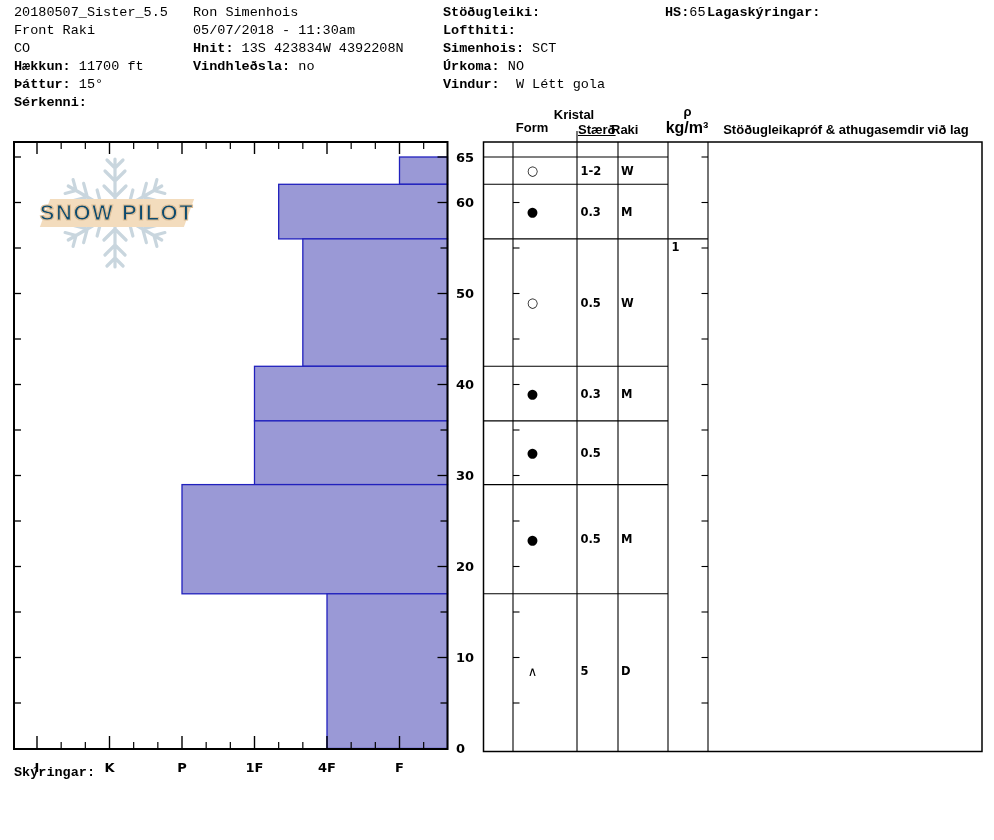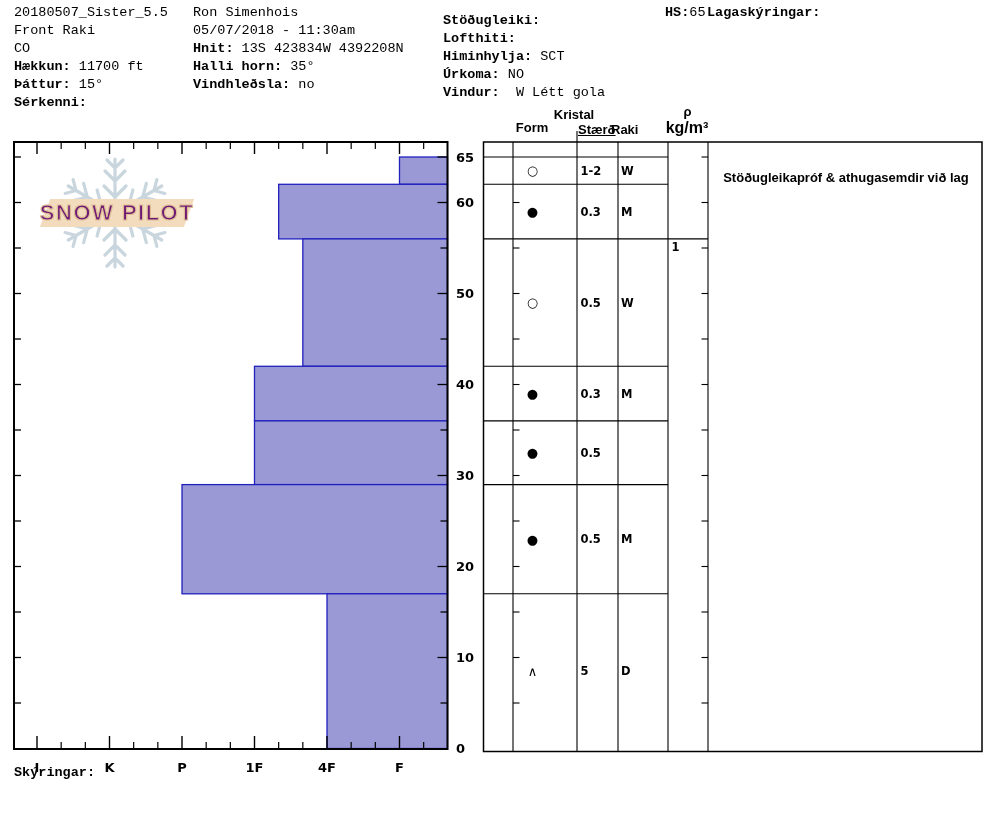--- a/index.html
+++ b/index.html
@@ -15,62 +15,61 @@
   .center { text-align:center; }
   #logo { pointer-events:none; }
   .banner-bg {
     position:absolute; left:10px; top:44px; width:144px; height:28px;
     background:#f3dcbd; transform:skewX(-20deg);
   }
   .banner-text {
     position:absolute; left:6px; top:44px; width:152px; height:28px;
     display:flex; align-items:center; justify-content:center;
     font-weight:bold; font-size:22px; letter-spacing:1.5px; white-space:nowrap;
-    color:#701a75; -webkit-text-stroke:1.2px #dcbd96;
+    color:#0c4a6e; -webkit-text-stroke:1.2px #dcbd96;
   }
   #profile-svg { position:absolute; left:0; top:0; }
 </style>
 </head>
 <body>
 
 <div class="abs" style="left:14px; top:4px;">
   <div class="hline"><b></b><span>20180507_Sister_5.5</span></div>
   <div class="hline"><b></b><span>Front Raki</span></div>
   <div class="hline"><b></b><span>CO</span></div>
   <div class="hline"><b>Hækkun:</b><span> 11700 ft</span></div>
   <div class="hline"><b>Þáttur:</b><span> 15°</span></div>
   <div class="hline"><b>Sérkenni:</b><span></span></div>
 </div>
 
 <div class="abs" style="left:193px; top:4px;">
   <div class="hline"><b></b><span>Ron Simenhois</span></div>
   <div class="hline"><b></b><span>05/07/2018 - 11:30am</span></div>
   <div class="hline"><b>Hnit:</b><span> 13S 423834W 4392208N</span></div>
-  <div class="hline"><b>Halli horn:</b><span> 35°</span></div>
   <div class="hline"><b>Vindhleðsla:</b><span> no</span></div>
 </div>
 
-<div class="abs" style="left:443px; top:4px;margin-top:8px;">
+<div class="abs" style="left:443px; top:4px;">
   <div class="hline"><b>Stöðugleiki:</b><span></span></div>
   <div class="hline"><b>Lofthiti:</b><span></span></div>
-  <div class="hline"><b>Himinhylja:</b><span> SCT</span></div>
+  <div class="hline"><b>Simenhois:</b><span> SCT</span></div>
   <div class="hline"><b>Úrkoma:</b><span> NO</span></div>
   <div class="hline"><b>Vindur:</b><span>  W Létt gola</span></div>
 </div>
 
 <div class="abs hline" style="left:617px; top:4px;margin-left:48px;"><b>HS:</b><span>65</span></div>
 <div class="abs hline" style="left:700px; top:4px;margin-left:7px;"><b>Lagaskýringar:</b></div>
 
 <div class="abs thead center" style="left:544px; top:107px; width:60px;">Kristal</div>
 <div class="abs thead center" style="left:507px; top:120px; width:50px;">Form</div>
 <div class="abs thead" style="left:578px; top:122px;text-decoration:underline;">Stærð</div>
 <div class="abs thead" style="left:611px; top:122px;text-align:right;">Raki</div>
 <div class="abs thead center" style="left:667px; top:104px; width:41px;">ρ</div>
 <div class="abs thead center" style="left:659px; top:119px; width:56px; font-size:16px;">kg/m³</div>
-<div class="abs thead center" style="left:709px; top:122px; width:274px;margin-top:48px;">Stöðugleikapróf &amp; athugasemdir við lag</div>
+<div class="abs thead center" style="left:709px; top:122px; width:274px;">Stöðugleikapróf &amp; athugasemdir við lag</div>
 
 <div id="logo" class="abs" style="left:35px; top:155px; width:180px; height:120px;">
   <svg width="180" height="120" viewBox="0 0 180 120">
     <g stroke="#c9d6de" stroke-width="3.2" stroke-linecap="round" fill="none" transform="translate(80,58)">
       <g id="arm0">
           <path d="M0,6 L0,-54 M0,-16 L-11,-27 M0,-16 L11,-27 M0,-32 L-10,-42 M0,-32 L10,-42 M0,-45 L-8,-53 M0,-45 L8,-53"></path>
         </g>
       <g transform="rotate(60)">
           <path d="M0,6 L0,-54 M0,-16 L-11,-27 M0,-16 L11,-27 M0,-32 L-10,-42 M0,-32 L10,-42 M0,-45 L-8,-53 M0,-45 L8,-53"></path>
         </g>

